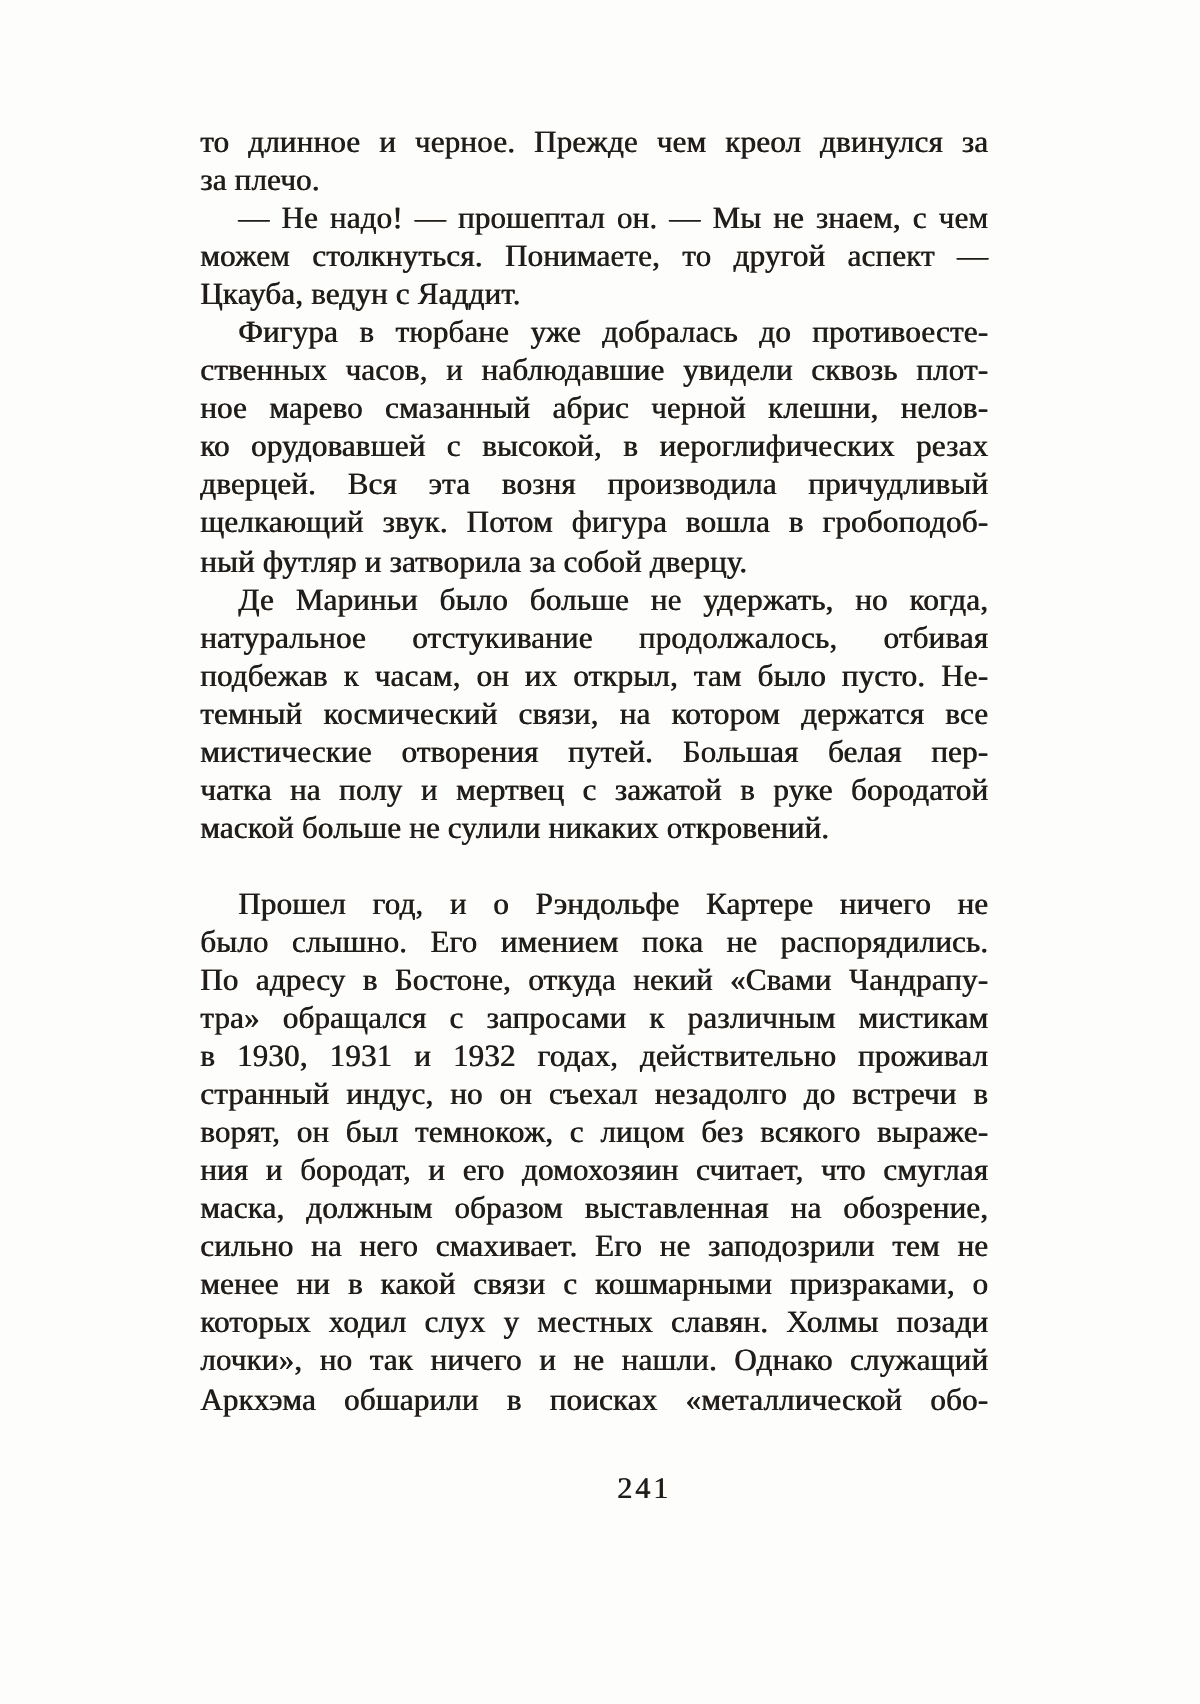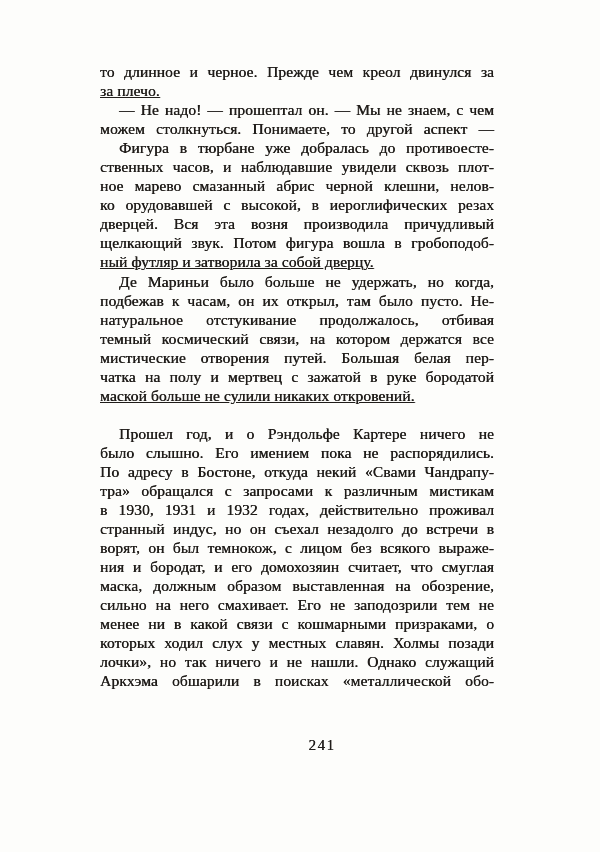--- a/index.html
+++ b/index.html
@@ -27,21 +27,21 @@
     letter-spacing: 0.1px;
     text-shadow: 0.35px 0 0 currentColor; 
   }
   .para { margin: 0; }
   .para.section-break { margin-top: 19px; }
   .line {
     text-align: justify;
     text-align-last: justify;
     white-space: normal;
   }
-  .line.lastline { text-align-last: left; text-decoration: underline; }
+  .line.lastline { text-align-last: left; }
   .line.indent { padding-left: 19px; }
   .page-number {
     position: absolute;
     left: 0;
     top: 737px;
     width: 600px;
     text-align: center;
     font-size: 15px;
     letter-spacing: 1.5px;
     text-shadow: 0.35px 0 0 currentColor;
@@ -53,34 +53,35 @@
 
 <div class="page">
   <div class="text-block">
       <div class="para">
         <div class="line">то длинное и черное. Прежде чем креол двинулся за</div>
         <div class="line lastline">за плечо.</div>
       </div>
       <div class="para">
         <div class="line indent">— Не надо! — прошептал он. — Мы не знаем, с чем</div>
         <div class="line">можем столкнуться. Понимаете, то другой аспект —</div>
+        <div class="line lastline">Цкауба, ведун с Яаддит.</div>
       </div>
       <div class="para">
         <div class="line indent">Фигура в тюрбане уже добралась до противоесте-</div>
         <div class="line">ственных часов, и наблюдавшие увидели сквозь плот-</div>
         <div class="line">ное марево смазанный абрис черной клешни, нелов-</div>
         <div class="line">ко орудовавшей с высокой, в иероглифических резах</div>
         <div class="line">дверцей. Вся эта возня производила причудливый</div>
         <div class="line">щелкающий звук. Потом фигура вошла в гробоподоб-</div>
         <div class="line lastline">ный футляр и затворила за собой дверцу.</div>
       </div>
       <div class="para">
         <div class="line indent">Де Мариньи было больше не удержать, но когда,</div>
+        <div class="line">натуральное отстукивание продолжалось, отбивая</div>
         <div class="line">подбежав к часам, он их открыл, там было пусто. Не-</div>
-        <div class="line">натуральное отстукивание продолжалось, отбивая</div>
         <div class="line">темный космический связи, на котором держатся все</div>
         <div class="line">мистические отворения путей. Большая белая пер-</div>
         <div class="line">чатка на полу и мертвец с зажатой в руке бородатой</div>
         <div class="line lastline">маской больше не сулили никаких откровений.</div>
       </div>
       <div class="para section-break">
         <div class="line indent">Прошел год, и о Рэндольфе Картере ничего не</div>
         <div class="line">было слышно. Его имением пока не распорядились.</div>
         <div class="line">По адресу в Бостоне, откуда некий «Свами Чандрапу-</div>
         <div class="line">тра» обращался с запросами к различным мистикам</div>

